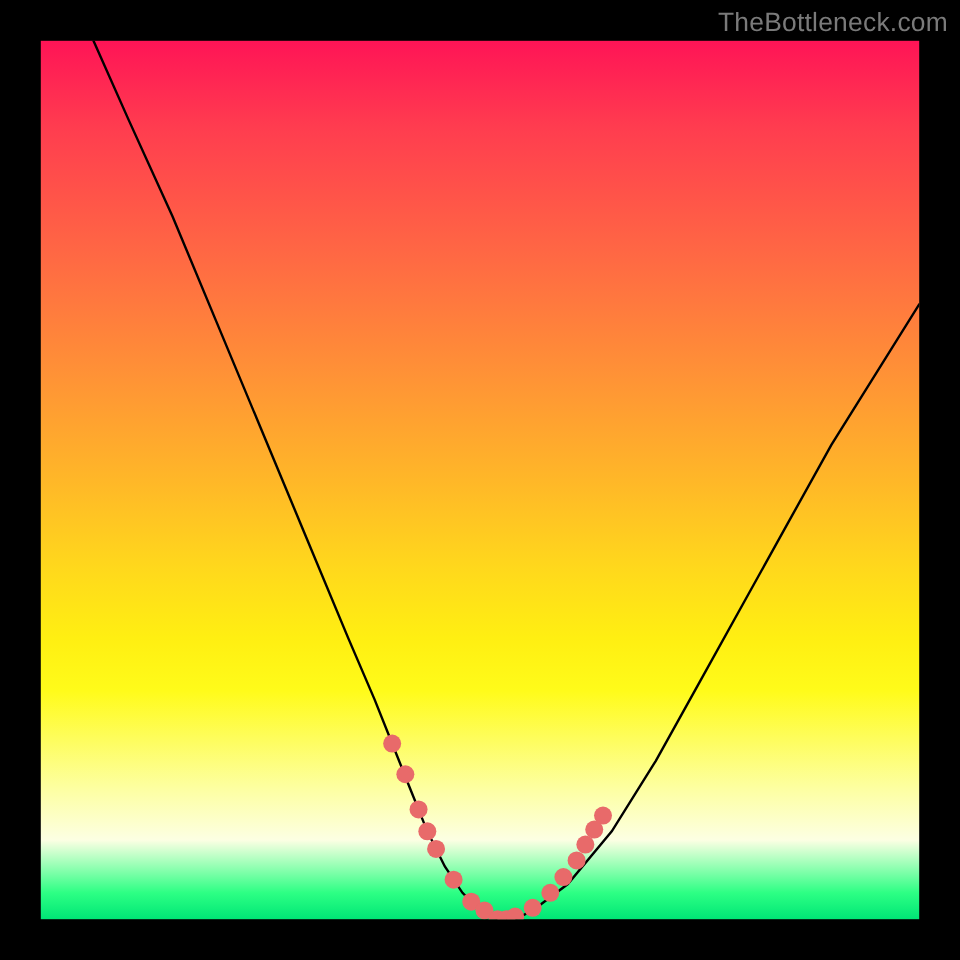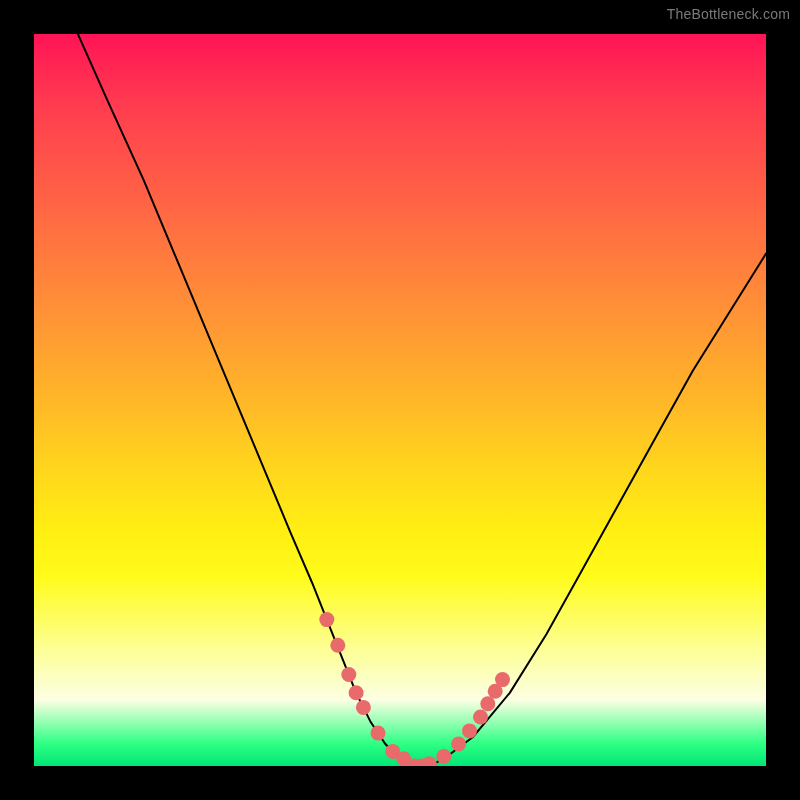--- a/index.html
+++ b/index.html
@@ -39,21 +39,21 @@
     top: 0;
     width: 732px;
     height: 732px;
     pointer-events: none;
   }
   .attribution {
     position: absolute;
     top: 6px;
     right: 10px;
     color: #7a7a7a;
-    font-size: 14px;
+    font-size: 22px;
     letter-spacing: 0.2px;
   }
 </style>
 </head>
 <body>
 
 <div class="chart-frame">
   <svg class="curve-layer" viewBox="0 0 732 732" preserveAspectRatio="none">
     <g>
       <path id="curve-path" fill="none" stroke="#000000" stroke-width="2" stroke-linecap="round" d="M43.9 0.0 L73.2 65.9 L109.8 146.4 L146.4 234.2 L183.0 322.1 L219.6 409.9 L256.2 497.8 L278.2 549.0 L292.8 585.6 L307.4 622.2 L322.1 658.8 L336.7 688.1 L351.4 710.0 L366.0 724.7 L380.6 732.0 L395.3 732.0 L409.9 724.7 L439.2 702.7 L475.8 658.8 L512.4 600.2 L549.0 534.4 L585.6 468.5 L622.2 402.6 L658.8 336.7 L695.4 278.2 L732.0 219.6 "></path>

